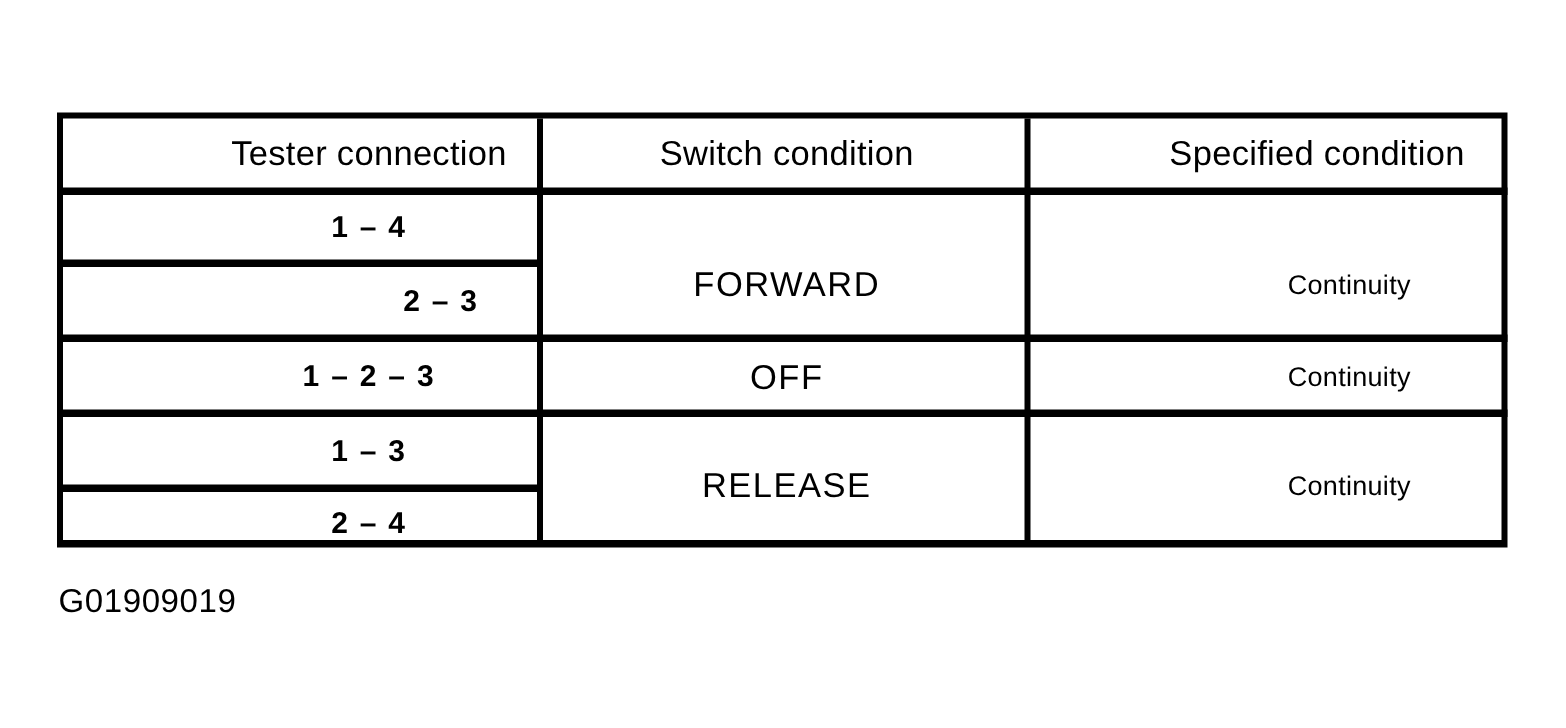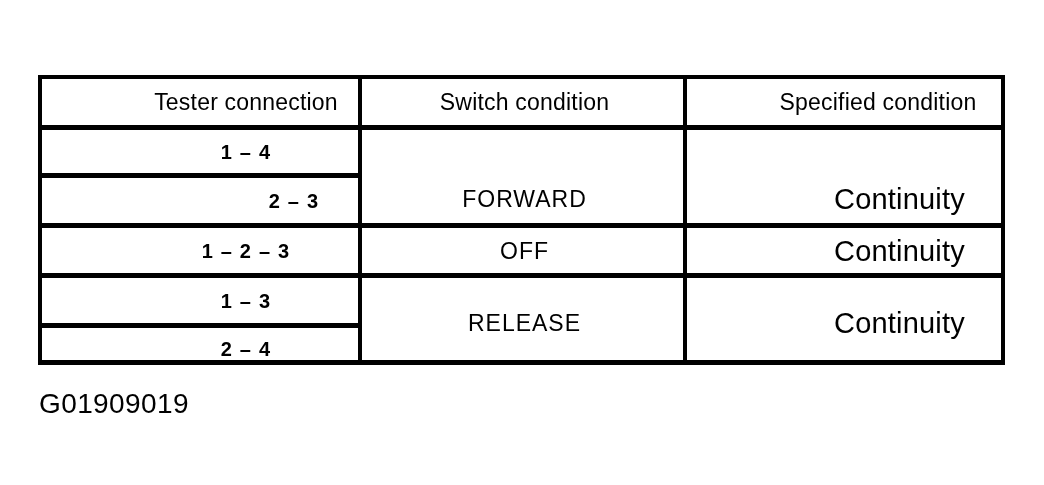--- a/index.html
+++ b/index.html
@@ -85,58 +85,58 @@
   }
 
   
   .c1 { left: -4px;   width: 320px; margin-left: 48px; }
   .c2 { left: 320px;  width: 325px; }
   .c3 { left: 645px;  width: 326px; padding-left: 28px; }
 
   
   .row-header { top: 0px;   height: 46px; }
   
-  .row-fwd    { top: 64px;  height: 113px; }
+  .row-fwd    { top: 54px;  height: 113px; }
   .row-fwd-a  { top: 51px;  height: 43px; }
   .row-fwd-b  { top: 99px;  height: 45px; padding-left: 48px; }
   
   .row-off    { top: 149px; height: 46px; text-align: center; }
   
   .row-rel    { top: 199px; height: 91px; }
   .row-rel-a  { top: 199px; height: 45px; }
   .row-rel-b  { top: 249px; height: 41px; }
 
   .hdr-text {
     font-size: 23px;
     font-weight: 400;
     letter-spacing: 0.2px;
   }
   .body-text {
-    font-size: 29px;
+    font-size: 18px;
     font-weight: 400;
     letter-spacing: 0.2px;
     margin-left: 43px;
   }
   .conn-text {
     font-size: 20px;
     font-weight: 600;
     letter-spacing: 1.2px;
   }
   .pos-text {
     font-size: 23px;
     font-weight: 400;
     letter-spacing: 1.0px;
   }
 
   
   #figure-caption {
     position: absolute;
     left: 39px;
     top: 388px;
-    font-size: 28px;
+    font-size: 22px;
     letter-spacing: 0.4px;
     white-space: nowrap;
   }
 </style>
 </head>
 <body>
 
 <div id="figure-root">
 
   <div id="spec-table">

